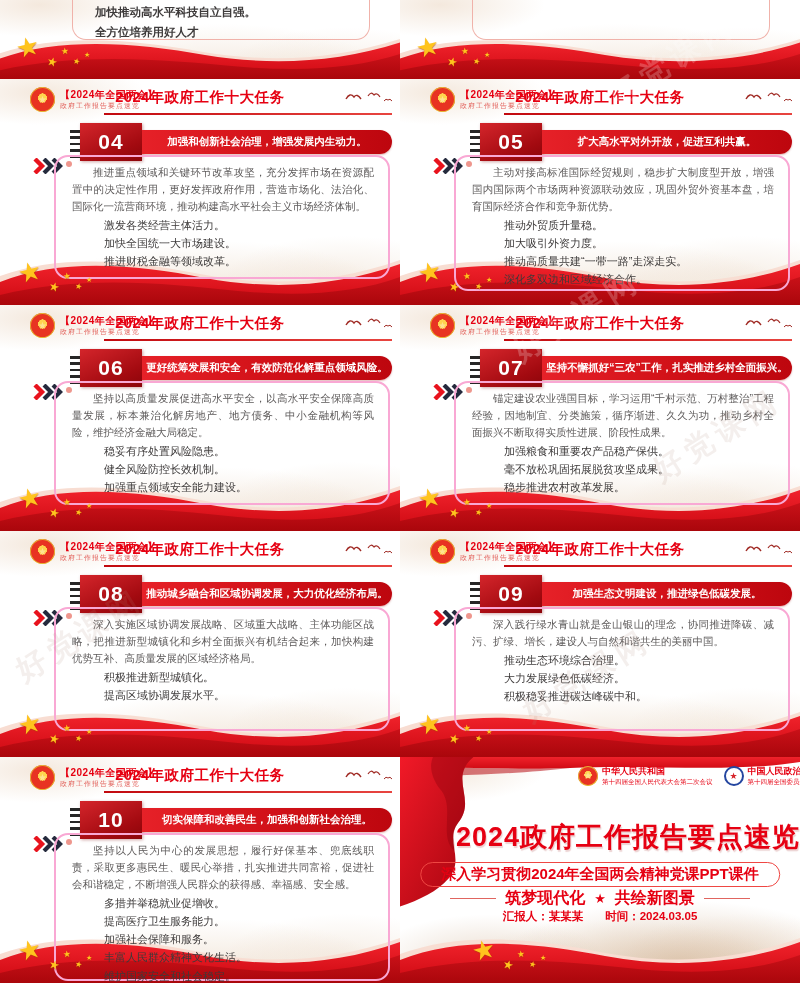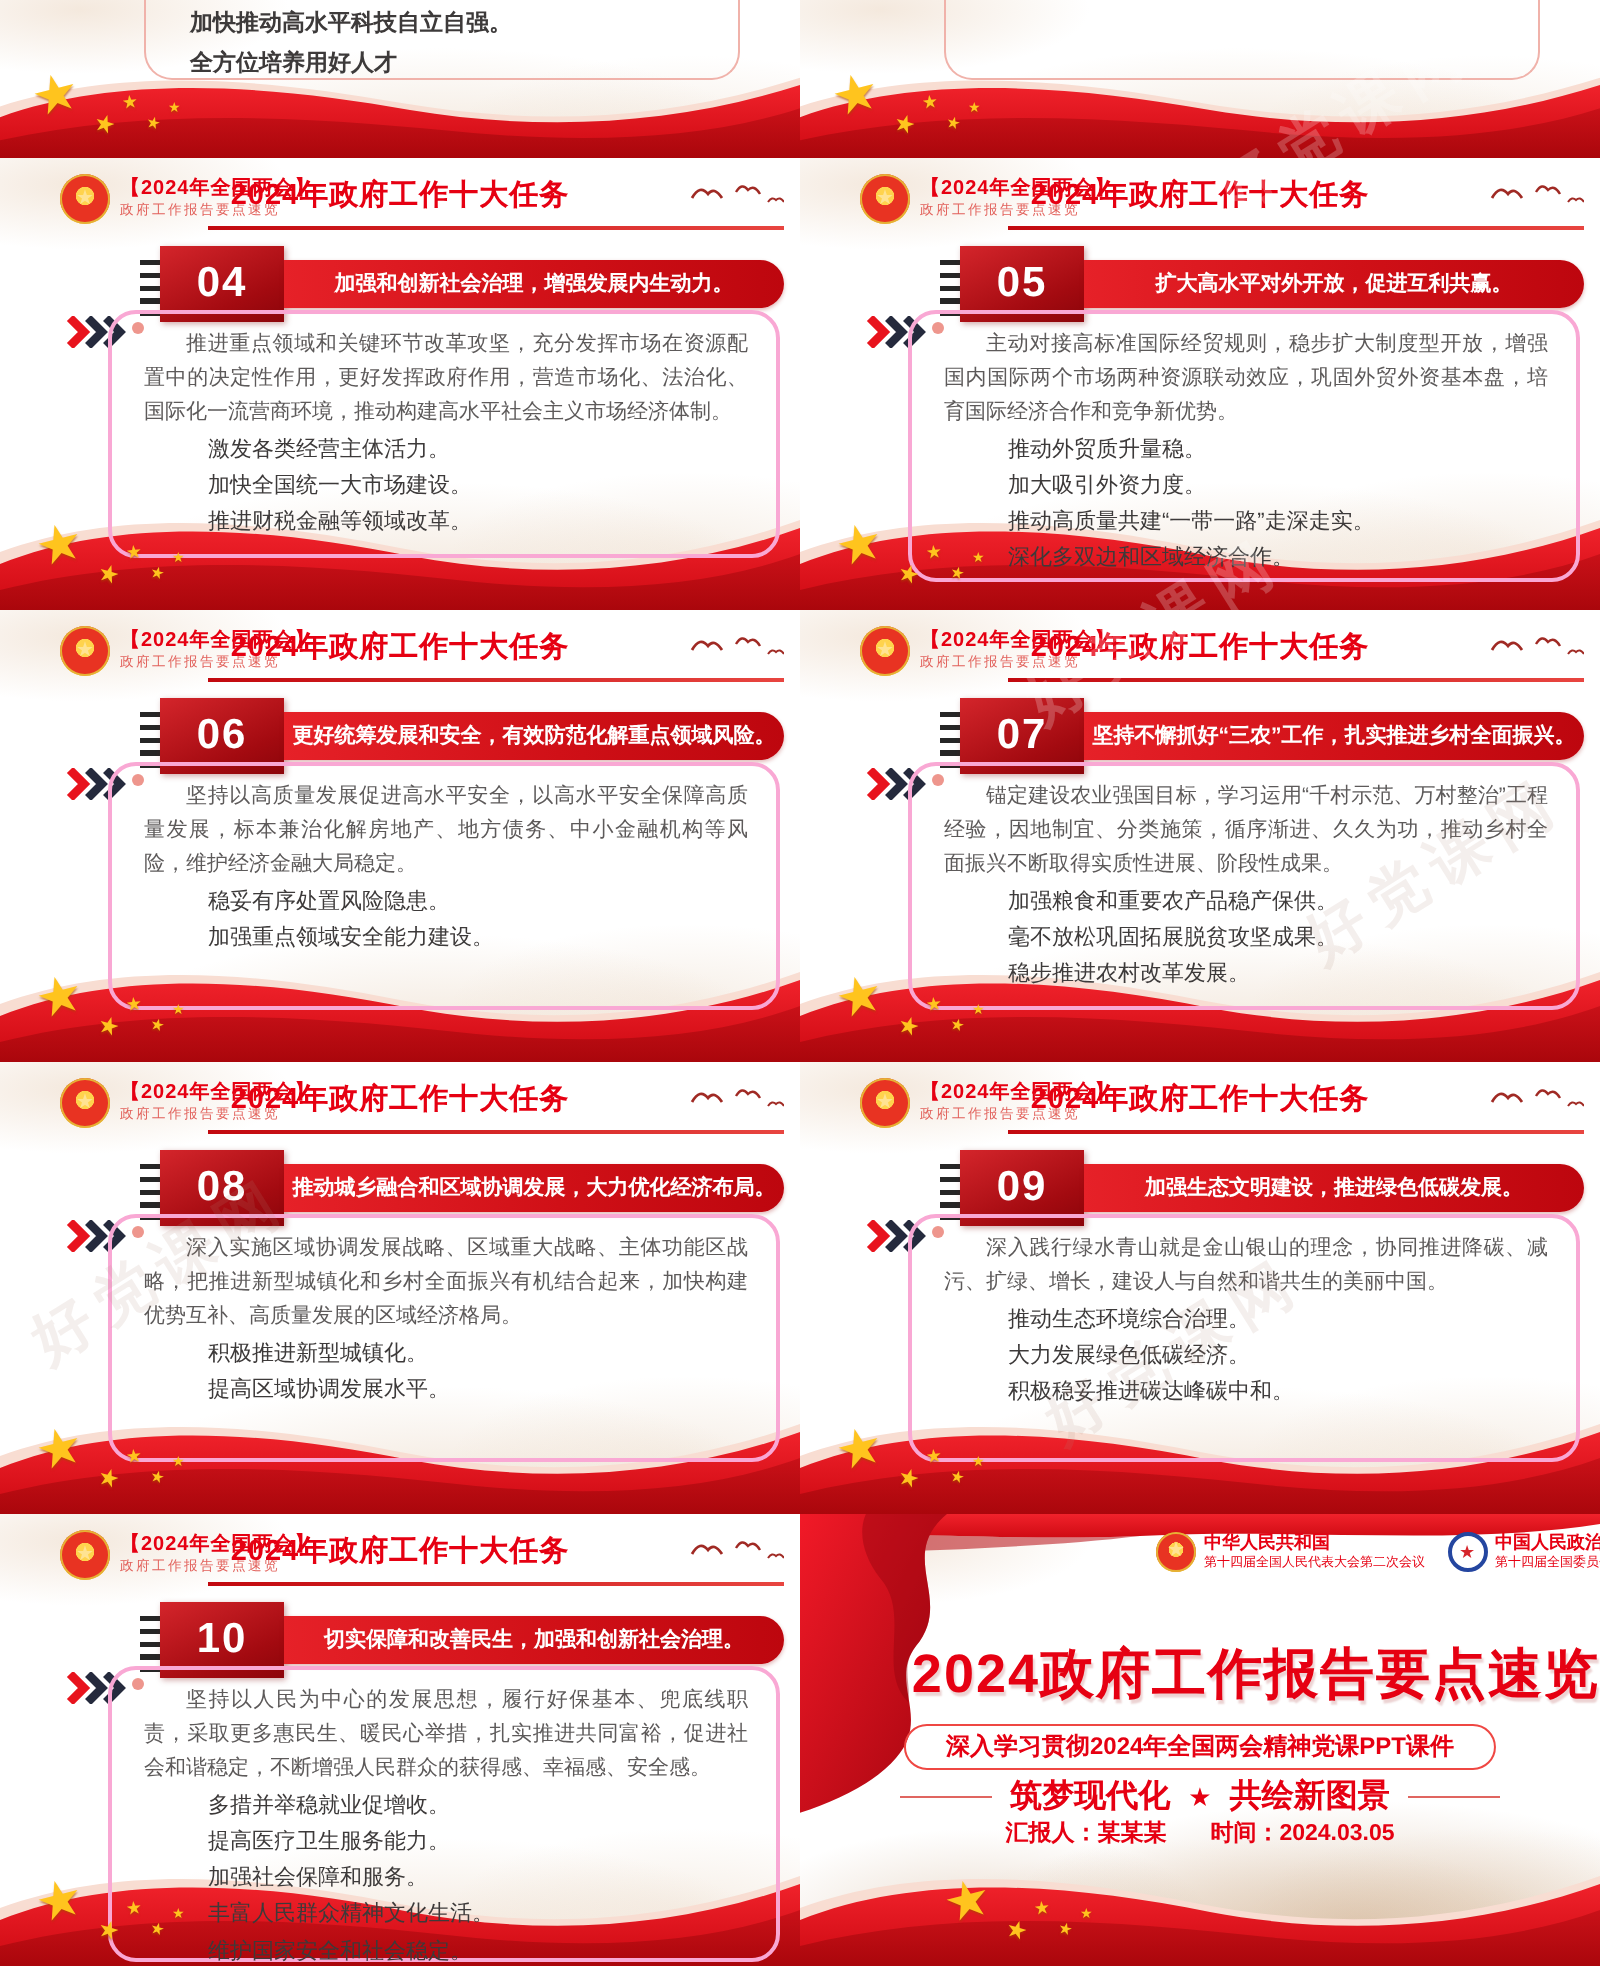--- a/index.html
+++ b/index.html
@@ -75,21 +75,21 @@
   .cppcc{width:20px;height:20px;border-radius:50%;background:#fff;border:2px solid #2446a0;box-sizing:border-box;
      display:flex;align-items:center;justify-content:center;flex:0 0 auto;}
   .cppcc i{font-style:normal;font-size:9px;line-height:1;color:#d6252b;}
   .cppcc i::after{content:"★";}
   .org-txt{display:flex;flex-direction:column;line-height:1.25;}
   .org-txt b{font-size:9px;color:#e60012;white-space:nowrap;}
   .org-txt i{font-style:normal;font-size:6.5px;color:#e60012;white-space:nowrap;}
   .cover-title{position:absolute;top:62px;left:12px;right:0;text-align:right;font-size:27px;font-weight:bold;color:#e60012;
      letter-spacing:1px;z-index:3;text-shadow:1px 2px 1px rgba(150,10,10,.18);}
   .cover-capsule{position:absolute;top:105px;left:50%;transform:translateX(-50%);border:1px solid #ef4743;border-radius:999px;
-     padding:2px 20px;font-size:12px;font-weight:bold;color:#e60012;white-space:nowrap;z-index:3;}
+     padding:2px 20px;font-size:15px;font-weight:bold;color:#e60012;white-space:nowrap;z-index:3;}
   .cover-tagline{position:absolute;top:131px;left:0;right:0;display:flex;justify-content:center;align-items:center;gap:9px;
      z-index:3;color:#e60012;font-weight:bold;font-size:16px;}
   .tl-dash{width:46px;height:1px;background:#e06560;}
   .tl-star{font-size:13px;color:#e60012;line-height:1;}
   .tl-star::after{content:"★";}
   .cover .stars{left:72px;}
   .cover-info{position:absolute;top:152px;left:0;right:0;display:flex;justify-content:center;gap:22px;
      font-size:11.5px;font-weight:bold;color:#e60012;z-index:3;}
   
   .wm{position:absolute;z-index:7;font-size:30px;font-weight:bold;transform:rotate(-32deg);letter-spacing:6px;
@@ -287,20 +287,21 @@
     <div class="chev">
       <svg width="30" height="16" viewBox="0 0 30 16">
             <use href="#chevSym"></use>
           </svg>
       <span class="dot"></span>
     </div>
     <div class="content">
       <p class="para">坚持以高质量发展促进高水平安全，以高水平安全保障高质量发展，标本兼治化解房地产、地方债务、中小金融机构等风险，维护经济金融大局稳定。</p>
       <ul class="bullets">
             <li>稳妥有序处置风险隐患。</li>
+            <li>健全风险防控长效机制。</li>
             <li>加强重点领域安全能力建设。</li>
           </ul>
     </div>
     <svg class="wave" viewBox="0 0 400 56" preserveAspectRatio="none">
           <use href="#waveSym"></use>
         </svg>
     <div class="stars">
       <span class="st s1"></span>
           <span class="st s2"></span>
           <span class="st s3"></span>

